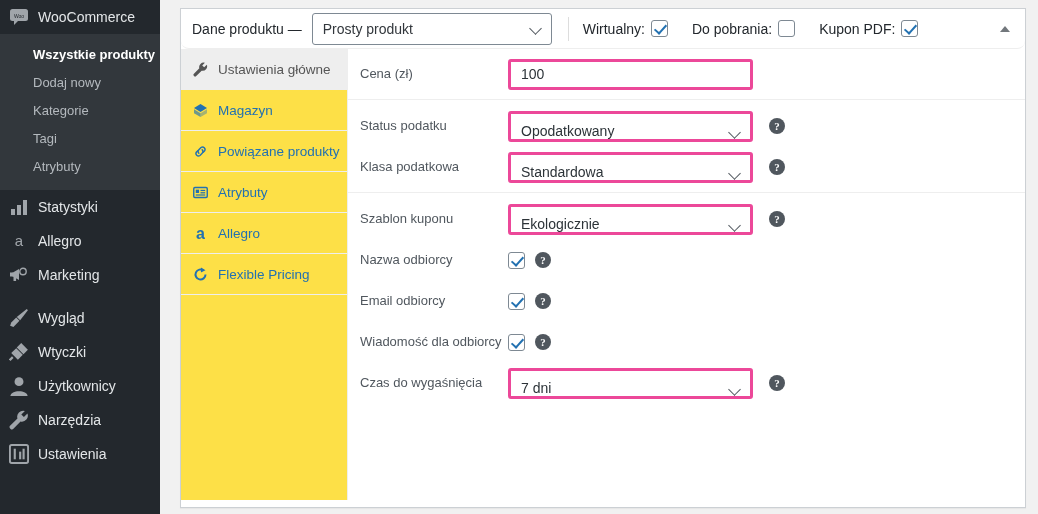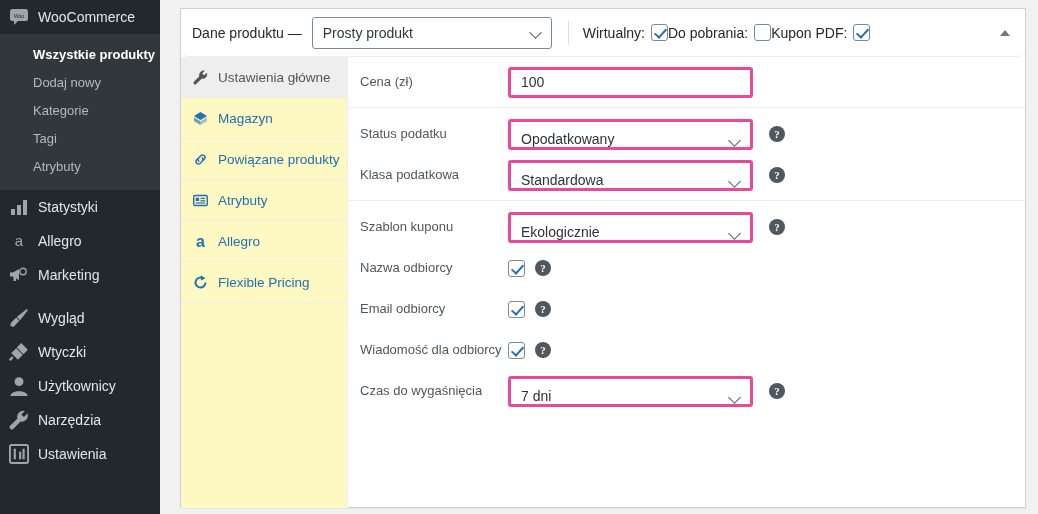--- a/index.html
+++ b/index.html
@@ -57,21 +57,21 @@
     background: #f1f1f1; padding: 8px 12px 0 20px;
   }
   #panel {
     background: #fff; border: 1px solid #ccd0d4;
     width: 846px; height: 500px; position: relative;
     box-shadow: 0 1px 1px rgba(0,0,0,.04);
   }
 
   
   #panel-header {
-    height: 48px; border-bottom: 1px solid #eee;
+    height: 40px; border-bottom: 1px solid #eee;
     display: flex; align-items: center; padding: 0 10px 0 11px;
     position: relative;
     border-radius: 8px;
   }
   #pd-label { font-size: 14px; color: #23282d; margin-right: 10px; white-space: nowrap; }
   #type-select {
     width: 240px; height: 32px;
     border: 1px solid #7e8993; border-radius: 3px;
     background: #fff; font-size: 14px; color: #32373c;
     display: flex; align-items: center; padding: 0 8px 0 10px;
@@ -85,21 +85,21 @@
     content: ""; position: absolute; left: 1px; top: 2px;
     width: 8px; height: 8px;
     border-right: 1.6px solid #50575e; border-bottom: 1.6px solid #50575e;
     transform: rotate(45deg);
   }
   .hdr-div {
     width: 1px; height: 24px; background: #ddd; margin: 0 14px 0 16px;
   }
   .cb-label {
     display: flex; align-items: center;
-    font-size: 14px; color: #23282d; 
+    font-size: 14px; color: #23282d; margin-right: 24px;
     cursor: pointer; white-space: nowrap;
   }
   .cb-label .cbtxt { margin-right: 6px; }
   .cbox {
     width: 17px; height: 17px; min-width: 17px;
     border: 1px solid #7e8993; border-radius: 3px;
     background: #fff; position: relative; display: inline-block;
   }
   .cbox.checked::after {
     content: ""; position: absolute;
@@ -116,21 +116,21 @@
     width: 0; height: 0;
     border-left: 5px solid transparent;
     border-right: 5px solid transparent;
     border-bottom: 6px solid #72777c;
   }
 
   
   #panel-body { display: flex; height: 451px; }
   #tabs {
     width: 167px; min-width: 167px;
-    background: #fef9c3; border-right: 1px solid #eee;
+    background: #fde047; border-right: 1px solid #eee;
   }
   .tab {
     display: flex; align-items: center;
     height: 41px; padding-left: 10px;
     font-size: 13.5px; color: #2271b1;
     border-bottom: 1px solid #eee; cursor: pointer;
   }
   .tab .t-icon {
     width: 18px; min-width: 18px; height: 18px; margin-right: 9px;
     display: flex; align-items: center; justify-content: center;

